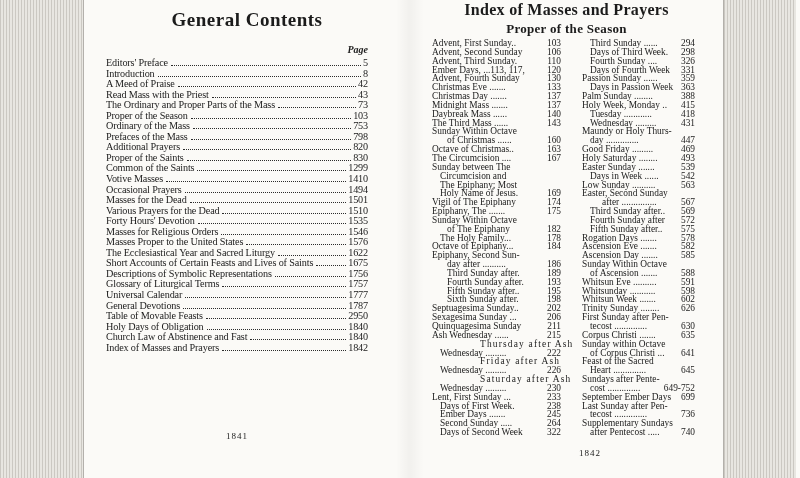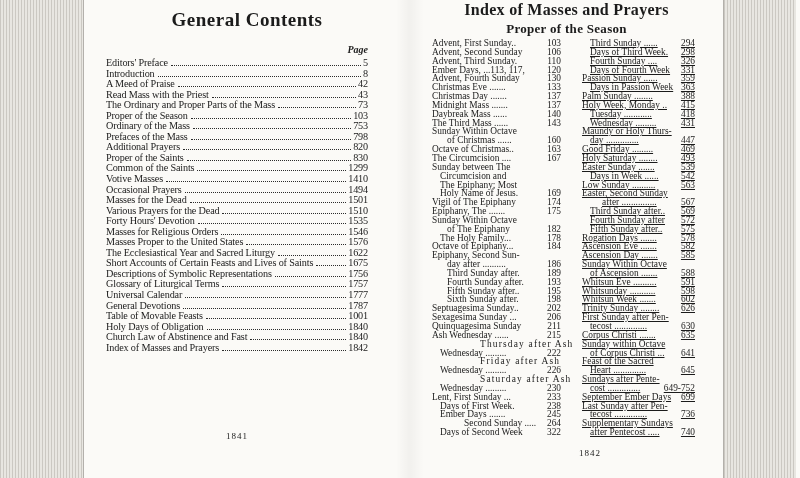--- a/index.html
+++ b/index.html
@@ -47,21 +47,21 @@
     position:absolute;top:1px;left:0;width:100%;text-align:center;
     font-weight:bold;font-size:16px;letter-spacing:.3px;
   }
   .rp-subtitle{
     position:absolute;top:21px;left:0;width:100%;text-align:center;
     font-weight:bold;font-size:13px;letter-spacing:.3px;
   }
   .cols{position:absolute;top:39px;left:22px;display:flex;gap:21px;}
   .col{font-size:9.4px;line-height:8.85px;}
   .col.c1{width:129px;}
-  .col.c2{width:113px;text-decoration:underline;}
+  .col.c2{width:113px;}
   .ix-row{display:flex;align-items:baseline;}
   .ix-row .t{white-space:pre;}
   .ix-row .t.ls{letter-spacing:1.2px;margin-left:48px;}
   .ix-row .sp{flex:1;min-width:2px;}
   .ix-row .p{white-space:nowrap;}
   .rp-folio{position:absolute;top:448px;left:118px;width:124px;text-align:center;font-size:9px;letter-spacing:1px;}
 </style>
 </head>
 <body>
 
@@ -190,21 +190,21 @@
           <span class="p">1777</span>
         </div>
         <div class="toc-row">
           <span class="t">General Devotions</span>
           <span class="dots"></span>
           <span class="p">1787</span>
         </div>
         <div class="toc-row">
           <span class="t">Table of Movable Feasts</span>
           <span class="dots"></span>
-          <span class="p">1001</span>
+          <span class="p">2950</span>
         </div>
         <div class="toc-row">
           <span class="t">Holy Days of Obligation</span>
           <span class="dots"></span>
           <span class="p">1840</span>
         </div>
         <div class="toc-row">
           <span class="t">Church Law of Abstinence and Fast</span>
           <span class="dots"></span>
           <span class="p">1840</span>
@@ -431,21 +431,21 @@
           <div class="ix-row" style="padding-left: 8px;">
             <span class="t">Days of First Week.</span>
             <span class="sp"></span>
             <span class="p">238</span>
           </div>
           <div class="ix-row" style="padding-left: 8px;">
             <span class="t">Ember Days .......</span>
             <span class="sp"></span>
             <span class="p">245</span>
           </div>
-          <div class="ix-row" style="padding-left: 8px; margin-left: 24px;">
+          <div class="ix-row" style="padding-left: 8px;">
             <span class="t">Second Sunday .....</span>
             <span class="sp"></span>
             <span class="p">264</span>
           </div>
           <div class="ix-row" style="padding-left: 8px;">
             <span class="t">Days of Second Week</span>
             <span class="sp"></span>
             <span class="p">322</span>
           </div>
         </div>

